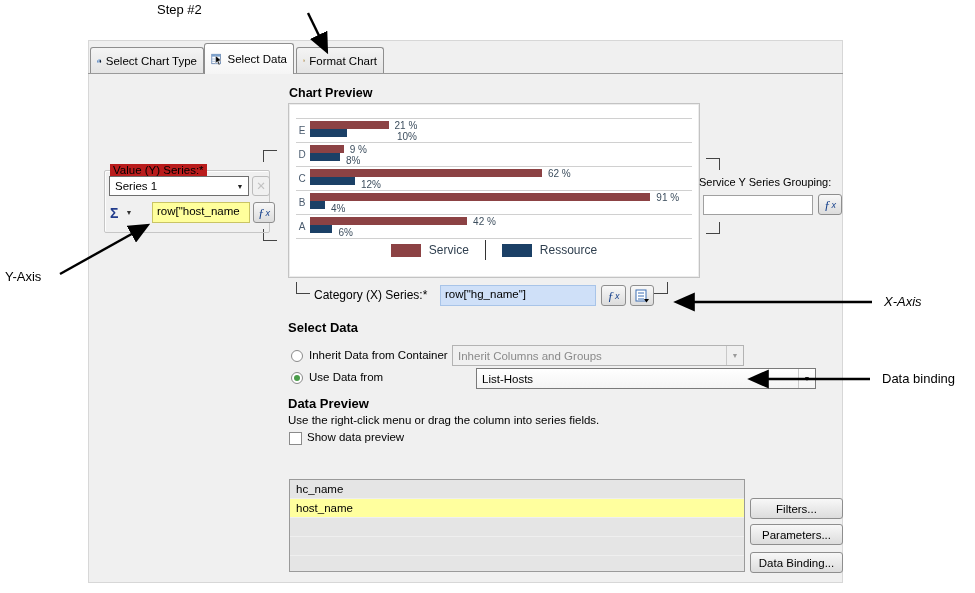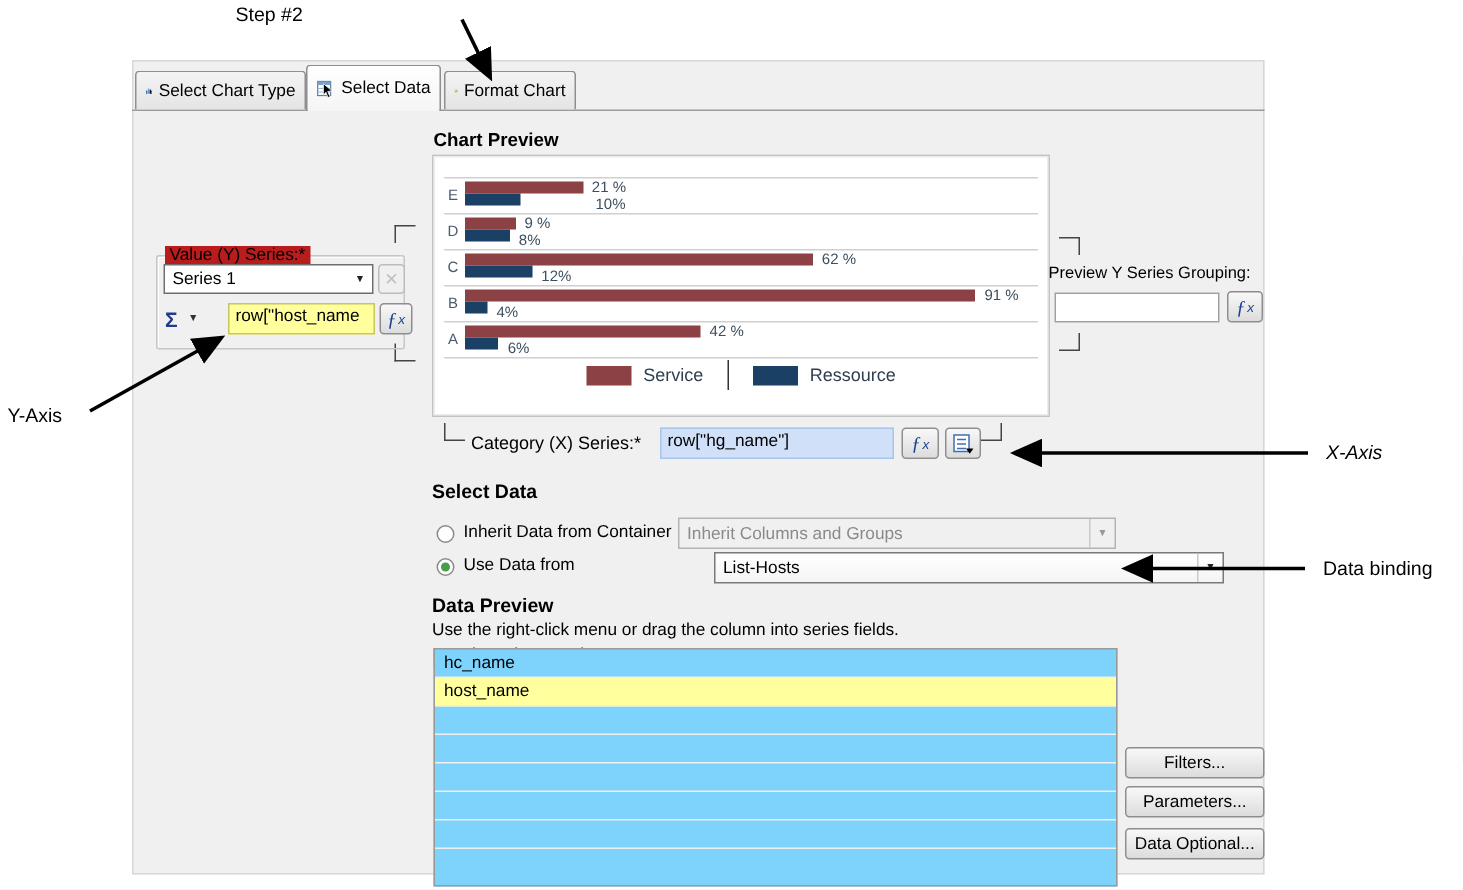--- a/index.html
+++ b/index.html
@@ -62,21 +62,21 @@
   .yellow{background:#ffff9c;border:1px solid #c9c465;}
   .bluefield{background:#cfe0f8;border:1px solid #a8c4e8;}
   .input{background:#fff;border:1px solid #a0a0a0;box-sizing:border-box;}
 
   
   .radio{width:12px;height:12px;border:1px solid #8a8a8a;border-radius:50%;background:#fff;box-sizing:border-box;}
   .radio.sel::after{content:"";position:absolute;left:2px;top:2px;width:6px;height:6px;border-radius:50%;background:#4a9d4a;}
   .checkbox{width:13px;height:13px;border:1px solid #8a8a8a;background:#fff;box-sizing:border-box;}
 
   
-  .listbox{left:289px;top:432px;width:456px;height:159px;background:#7dd3fc;border:1px solid #9a9a9a;
+  .listbox{left:289px;top:479px;width:456px;height:93px;background:#e5e5e5;border:1px solid #9a9a9a;
            box-sizing:border-box;overflow:hidden;}
   .lrow{height:18px;line-height:18px;padding-left:6px;font-size:11.5px;border-bottom:1px solid #efefef;}
   .lrow.hl{background:#ffff9e;}
 
   
   .anno{font-size:13px;color:#000000;white-space:nowrap;}
   svg.overlay{position:absolute;left:0;top:0;pointer-events:none;z-index:5;}
 </style>
 </head>
 <body>
@@ -182,21 +182,21 @@
 <div class="abs" style="left:110px;top:202px;height:21px;display:flex;align-items:center;">
   <span class="sigma">Σ</span>
   <span class="sigcaret">▼</span>
 </div>
 <div class="abs field yellow" style="left:152px;top:202px;width:98px;height:21px;">row["host_name</div>
 <div class="abs btn" style="left:253px;top:202px;width:22px;height:21px;">
   <span class="fxf">ƒ</span>
     <sub class="fxx">x</sub>
 </div>
 
-<div class="abs lbl" style="left:699px;top:176px;font-size:11px;">Preview Y Series Grouping:</div>
+<div class="abs lbl" style="left:699px;top:176px;font-size:11px;">Service Y Series Grouping:</div>
 <div class="abs input" style="left:703px;top:195px;width:110px;height:20px;"></div>
 <div class="abs btn" style="left:818px;top:194px;width:24px;height:21px;">
   <span class="fxf">ƒ</span>
     <sub class="fxx">x</sub>
 </div>
 
 <div class="abs" style="left:314px;top:288px;font-size:12px;">Category (X) Series:*</div>
 <div class="abs field bluefield" style="left:440px;top:285px;width:156px;height:21px;">row["hg_name"]</div>
 <div class="abs btn" style="left:601px;top:285px;width:25px;height:21px;">
   <span class="fxf">ƒ</span>
@@ -235,21 +235,21 @@
     <div class="lrow hl">host_name</div>
     <div class="lrow"></div>
     <div class="lrow"></div>
     <div class="lrow"></div>
     <div class="lrow"></div>
     <div class="lrow"></div>
   </div>
 
 <div class="abs btn" style="left:750px;top:498px;width:93px;height:21px;">Filters...</div>
 <div class="abs btn" style="left:750px;top:524px;width:93px;height:21px;">Parameters...</div>
-<div class="abs btn" style="left:750px;top:552px;width:93px;height:21px;">Data Optional...</div>
+<div class="abs btn" style="left:750px;top:552px;width:93px;height:21px;">Data Binding...</div>
 
 <div class="abs anno" style="left:157px;top:2px;">Step #2</div>
 <div class="abs anno" style="left:5px;top:269px;">Y-Axis</div>
 <div class="abs anno" style="left:884px;top:294px;font-style:italic;">X-Axis</div>
 <div class="abs anno" style="left:882px;top:371px;">Data binding</div>
 
 <svg class="overlay" width="975" height="593">
   <defs>
     <marker id="ah" markerWidth="9" markerHeight="8" refX="7" refY="4" orient="auto">
       <polygon points="0,0 9,4 0,8" fill="#000"></polygon>

